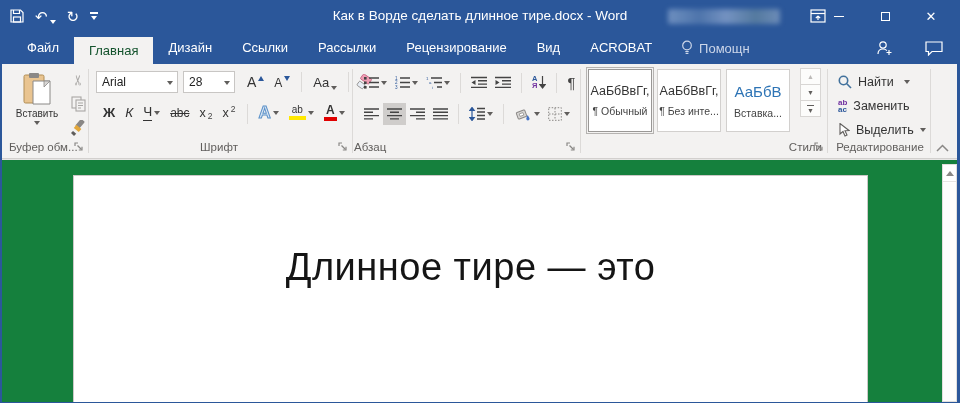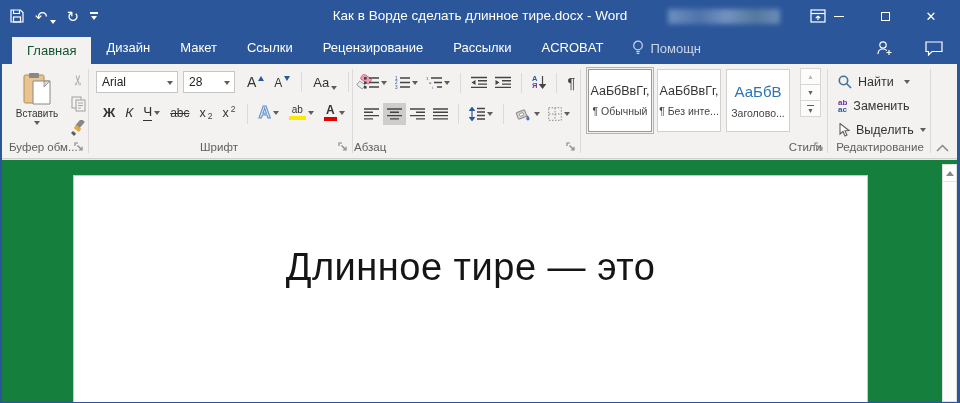--- a/index.html
+++ b/index.html
@@ -165,26 +165,27 @@
       <div class="win-btn">
           <span class="max-box"></span>
         </div>
       <div class="win-btn">
           <span class="close-x">✕</span>
         </div>
     </div>
   </div>
 
   <div class="tabrow">
+    <span class="tab">Файл</span>
     <span class="tab active">Главная</span>
     <span class="tab">Дизайн</span>
-    <span class="tab">Макет</span>
     <span class="tab">Ссылки</span>
+    <span class="tab">Рассылки</span>
     <span class="tab">Рецензирование</span>
-    <span class="tab">Рассылки</span>
+    <span class="tab">Вид</span>
     <span class="tab">ACROBAT</span>
     <span class="tab-help">
       <span>
         <svg width="12" height="16" viewBox="0 0 12 16" fill="none" stroke="#ccd6e9" stroke-width="1.2">
           <circle cx="6" cy="5.5" r="4.3"></circle>
             <path d="M4.3 11.5 H7.7 M4.6 13.3 H7.4"></path>
         </svg>
       </span>
       <span>Помощн</span>
     </span>
@@ -468,21 +469,21 @@
     <div class="style-card selected" style="left:586px">
       <span class="sprev">АаБбВвГг,</span>
       <span class="sname">¶ Обычный</span>
     </div>
     <div class="style-card" style="left:655px">
       <span class="sprev">АаБбВвГг,</span>
       <span class="sname">¶ Без инте...</span>
     </div>
     <div class="style-card" style="left:724px">
       <span class="sprev blue">АаБбВ</span>
-      <span class="sname">Заголово...</span>
+      <span class="sname">Вставка...</span>
     </div>
     <div class="style-scroll">
       <div class="ss-btn dis">▲</div>
       <div class="ss-btn">▼</div>
       <div class="ss-btn ss-more">
           <span class="bar"></span>
           <span style="font-size:7px">▼</span>
         </div>
     </div>
     <div class="glabel" style="left:580px;width:240px;text-align:right">Стили</div>

